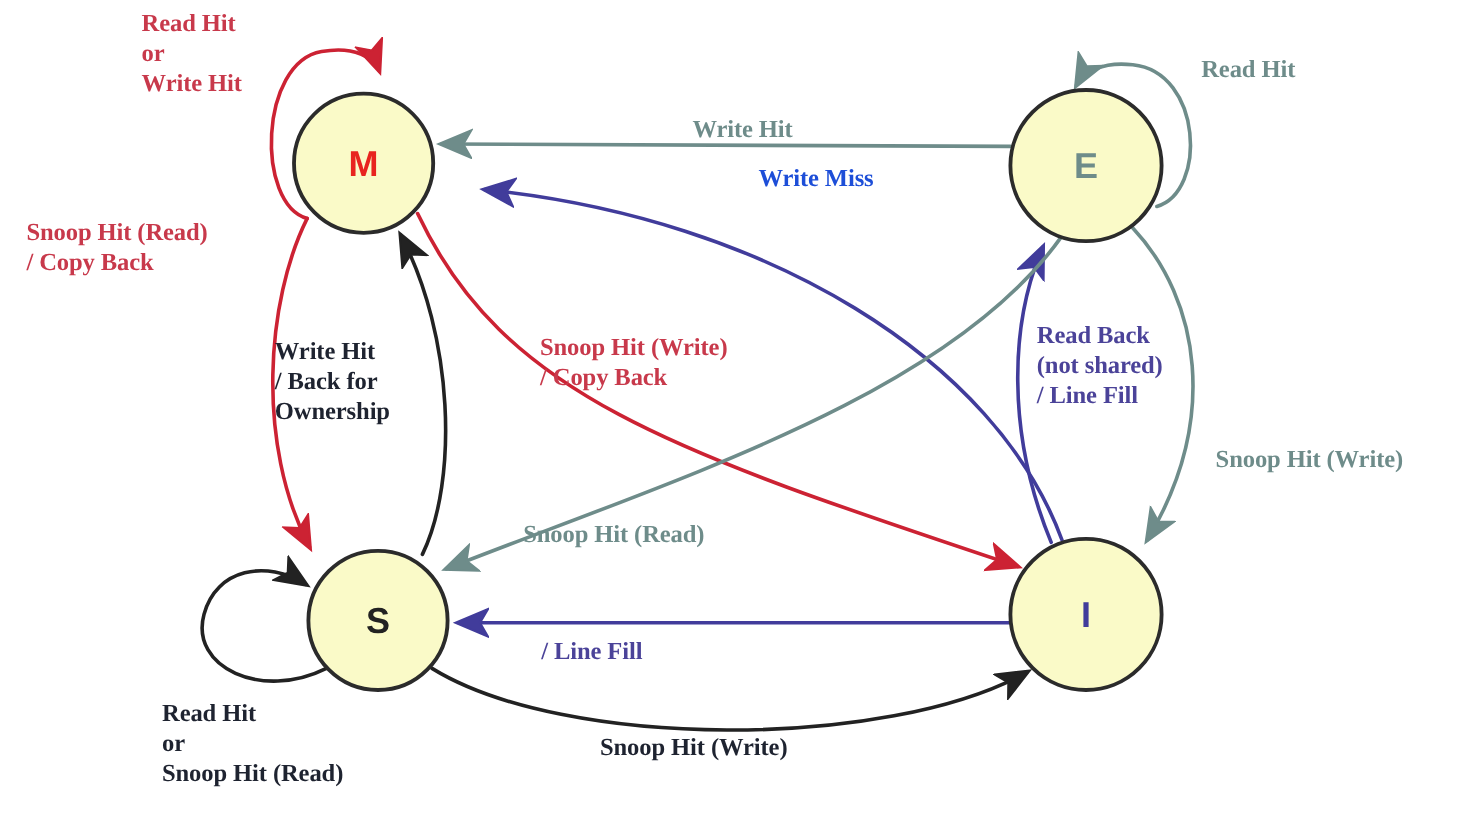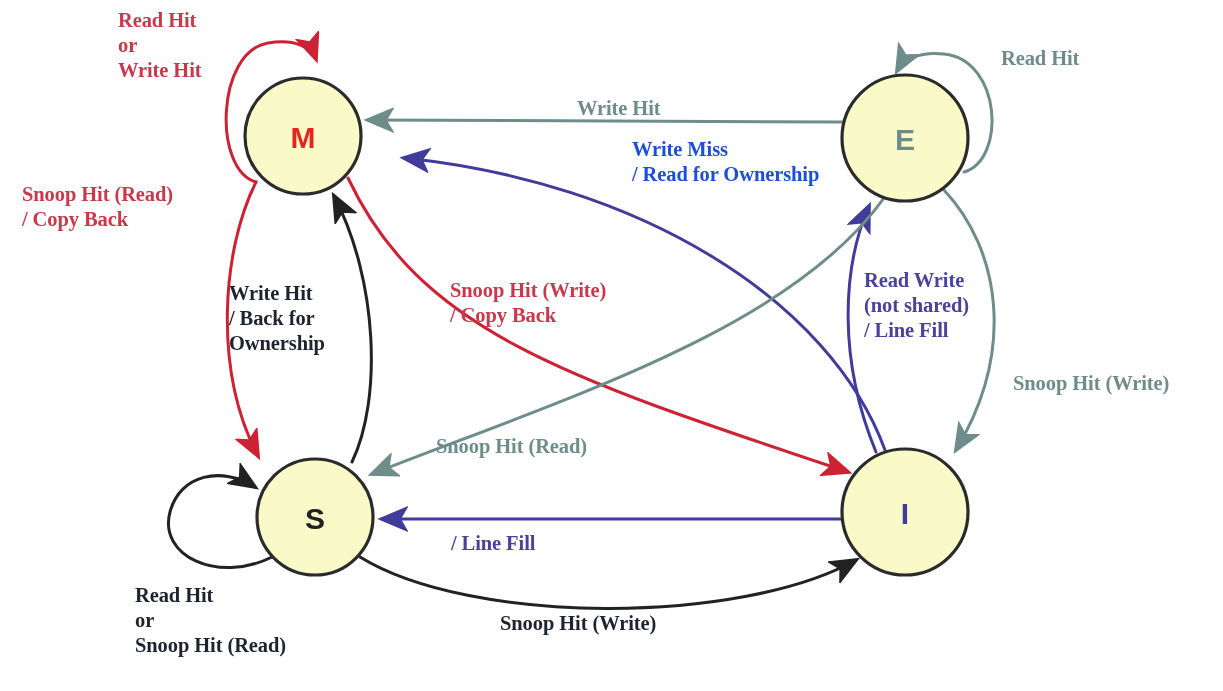--- a/index.html
+++ b/index.html
@@ -126,41 +126,40 @@
   <div class="lbl" style="left:1001px; top:46px; color:#6E8C8A;">
     <div>Read Hit</div>
   </div>
 
   <div class="lbl" style="left:577px; top:96px; color:#6E8C8A;">
     <div>Write Hit</div>
   </div>
 
   <div class="lbl" style="left:600px; top:137px; color:#1d4ed8;margin-left:32px;">
     <div>Write Miss</div>
-    <div>/ Read for Ownership</div>
   </div>
 
   <div class="lbl" style="left:22px; top:182px; color:#C8394B;">
     <div>Snoop Hit (Read)</div>
     <div>/ Copy Back</div>
   </div>
 
   <div class="lbl" style="left:229px; top:281px; color:#1E2330;">
     <div>Write Hit</div>
     <div>/ Back for</div>
     <div>Ownership</div>
   </div>
 
   <div class="lbl" style="left:450px; top:278px; color:#C8394B;">
     <div>Snoop Hit (Write)</div>
     <div>/ Copy Back</div>
   </div>
 
   <div class="lbl" style="left:864px; top:268px; color:#4B4399;">
-    <div>Read Write</div>
+    <div>Read Back</div>
     <div>(not shared)</div>
     <div>/ Line Fill</div>
   </div>
 
   <div class="lbl" style="left:1013px; top:371px; color:#6E8C8A;">
     <div>Snoop Hit (Write)</div>
   </div>
 
   <div class="lbl" style="left:436px; top:434px; color:#6E8C8A;">
     <div>Snoop Hit (Read)</div>

